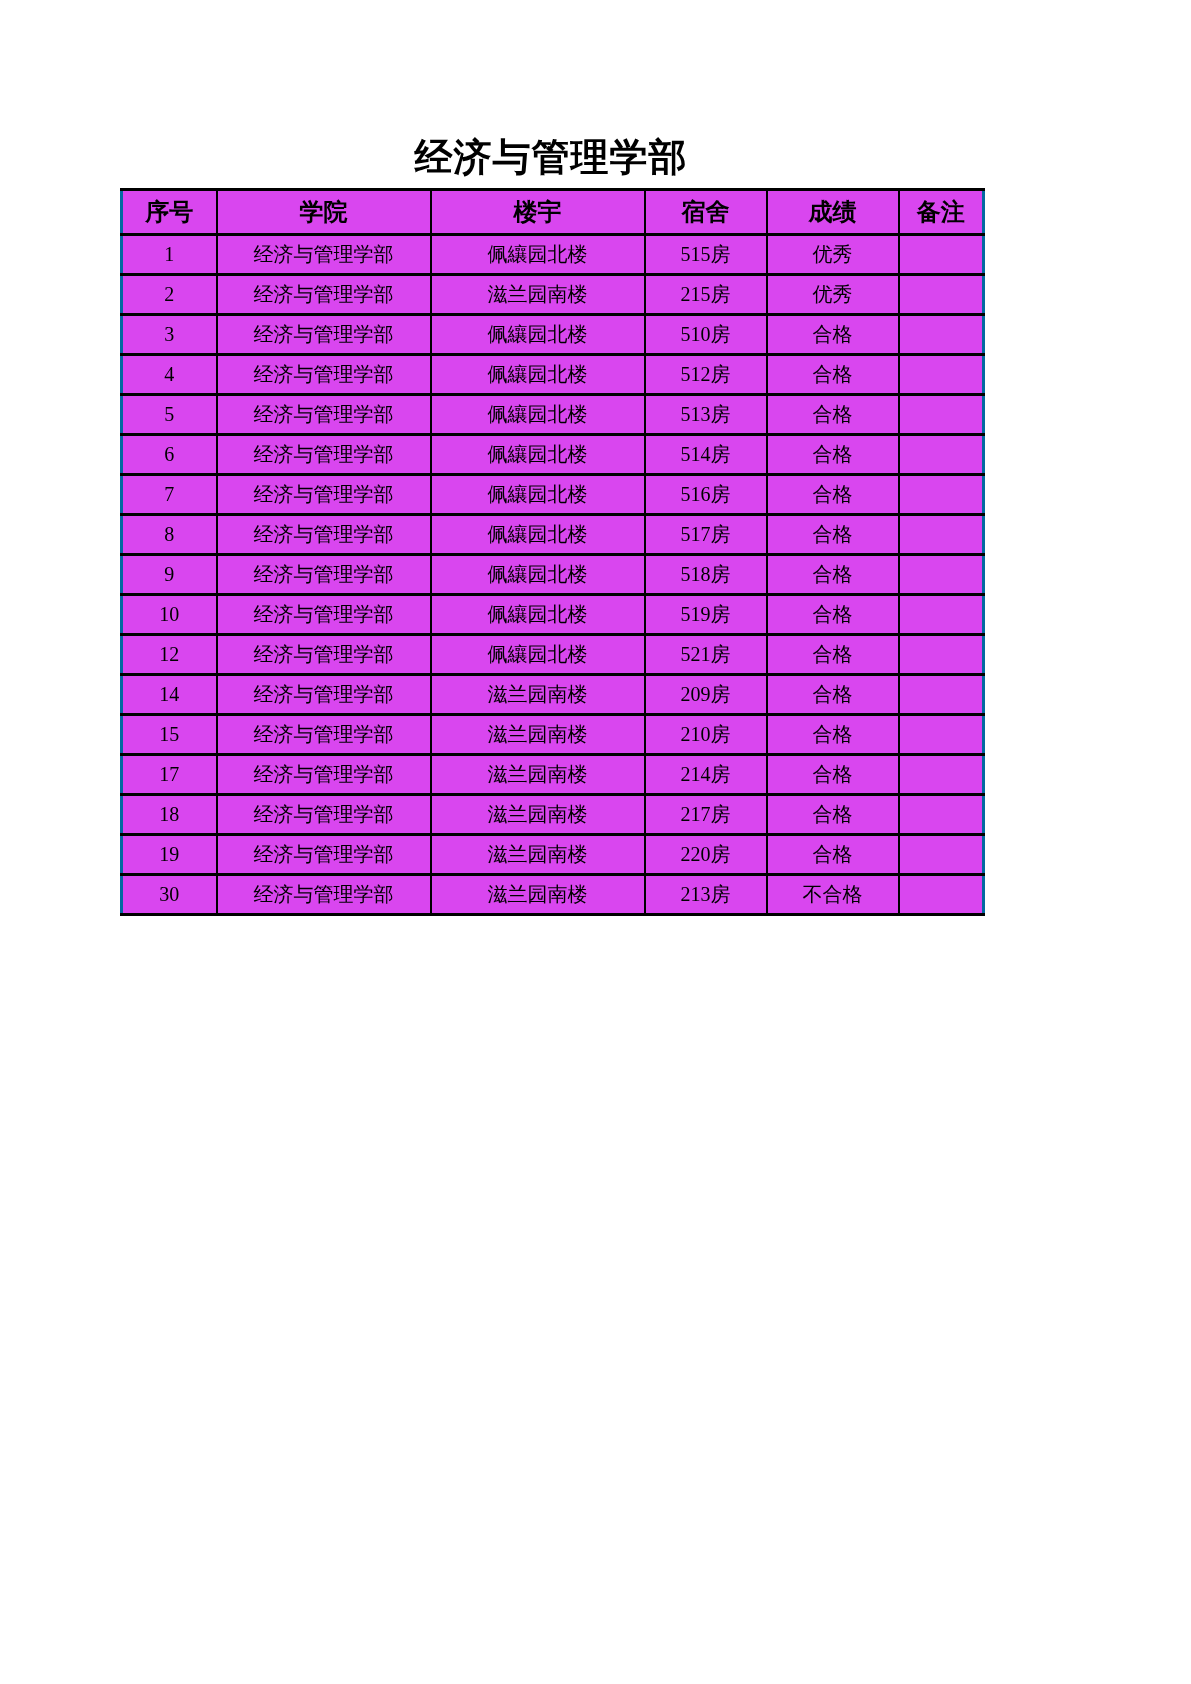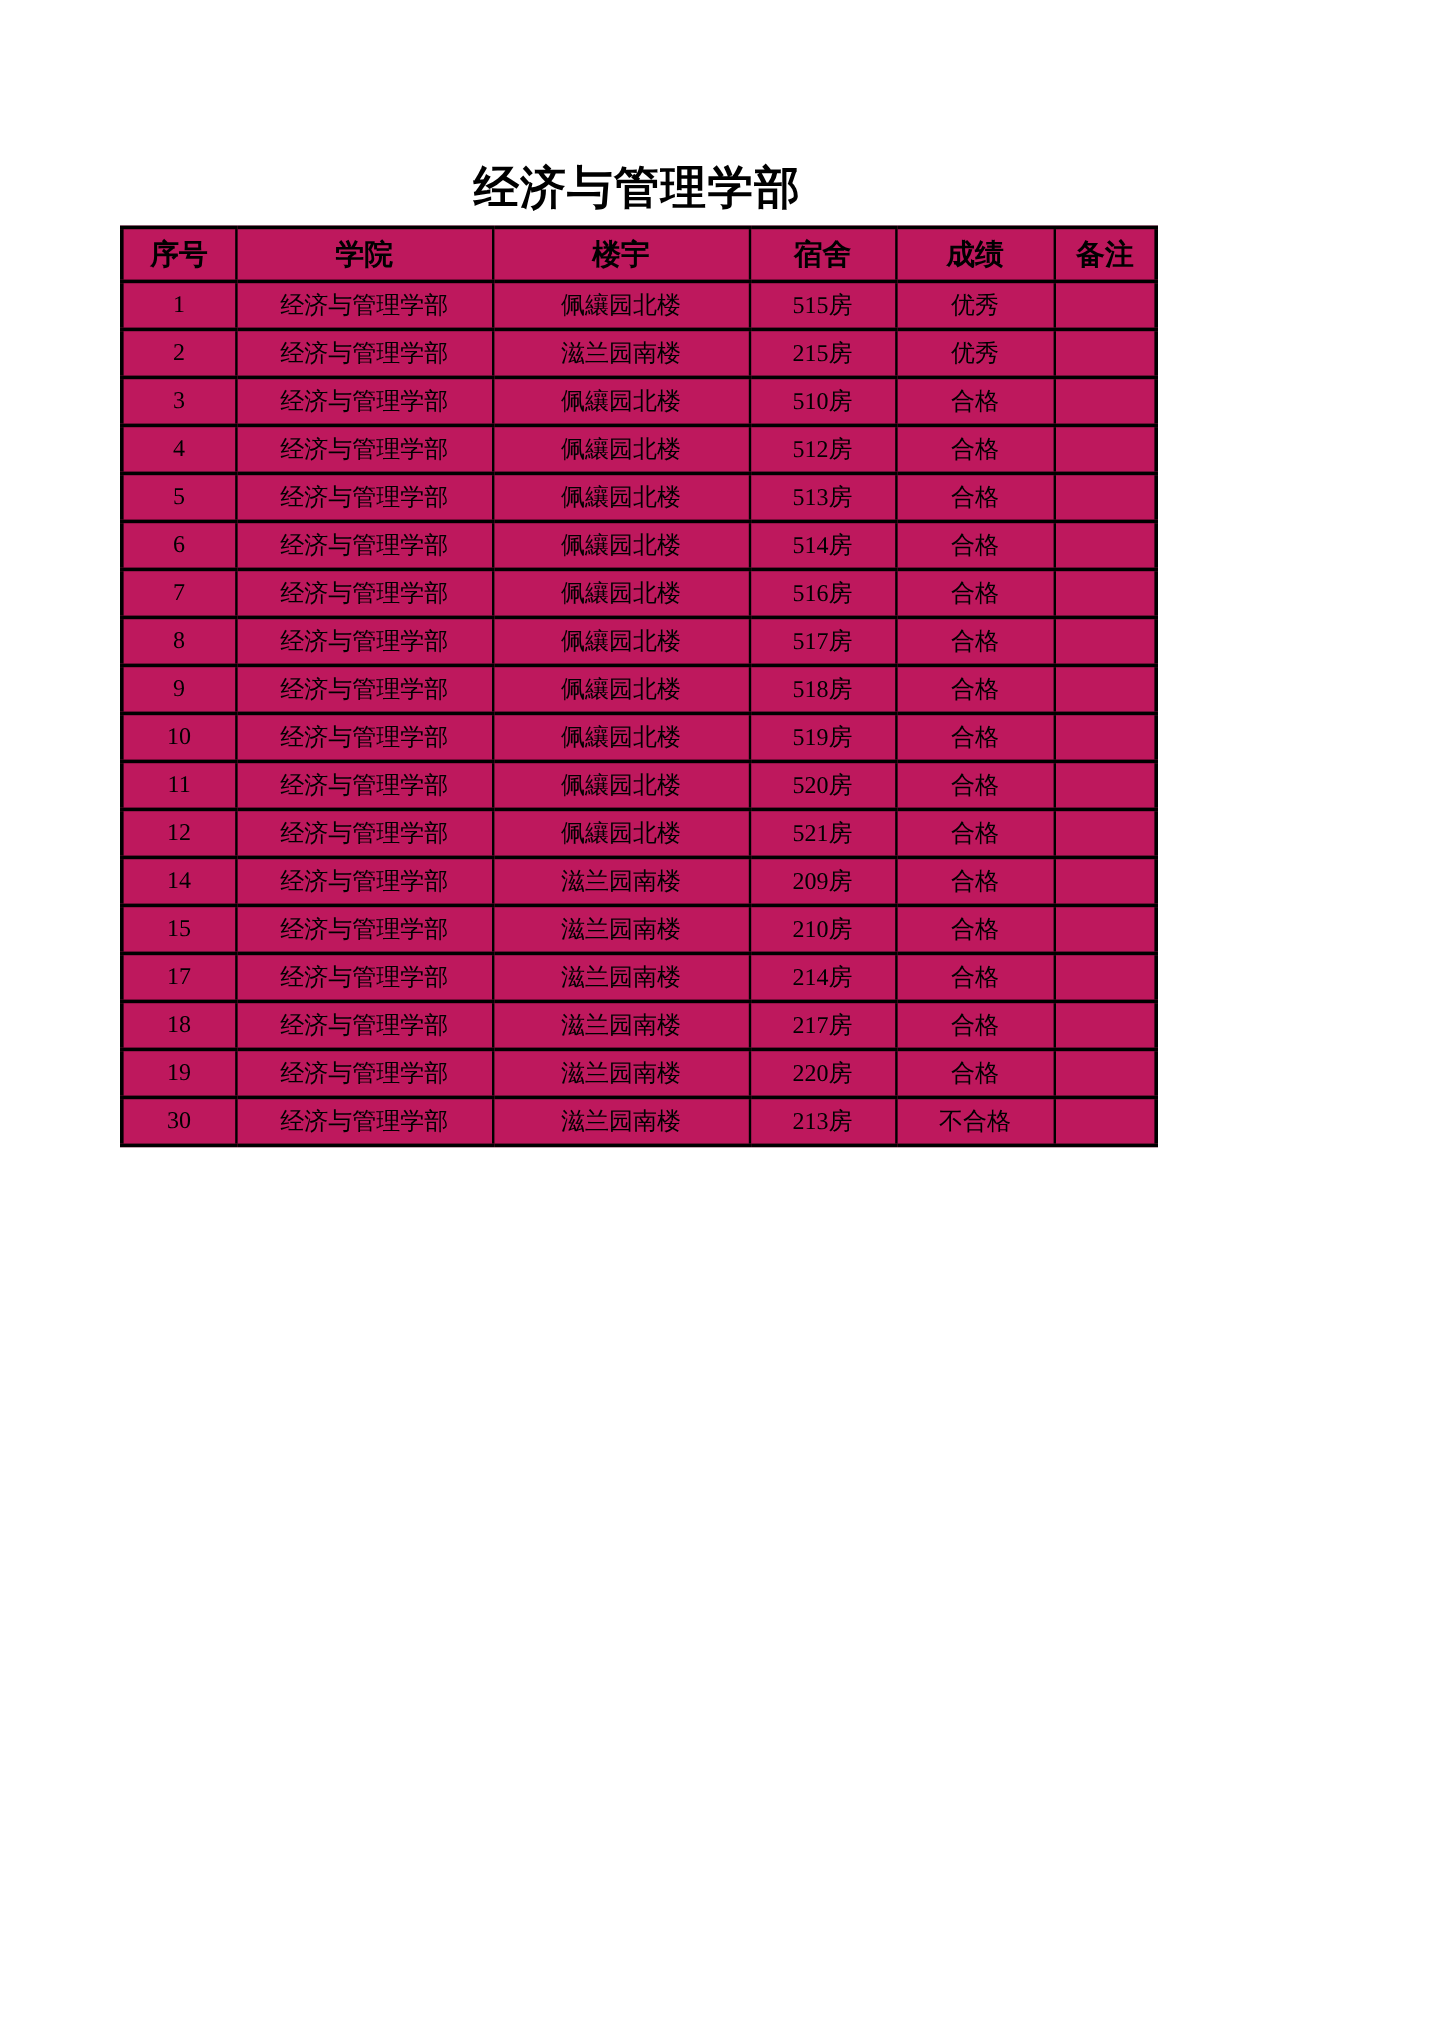--- a/index.html
+++ b/index.html
@@ -10,40 +10,40 @@
   body {
     width: 1191px;
     height: 1684px;
     position: relative;
     overflow: hidden;
     font-family: "Liberation Serif", "DejaVu Serif", serif;
     color: #000000;
   }
   .page {
     position: absolute;
-    left: 100px;
+    left: 120px;
     top: 0;
     width: 862px;
   }
   .doc-title {
     margin-top: 134px;
     margin-bottom: 6px;
     text-align: center;
     font-size: 38px;
     line-height: 1.25;
     font-weight: 700;
     letter-spacing: 1px;
     font-family: "Liberation Serif", "DejaVu Serif", serif;
   }
   table.score-table {
     border-collapse: collapse;
     table-layout: fixed;
     width: 862px;
-    background: #be185d;
-    border: 3px solid #000000;
+    background: #d946ef;
+    border: 3px solid #0369a1;
   }
   table.score-table th,
   table.score-table td {
     border-top: 3px solid #000000;
     border-bottom: 3px solid #000000;
     border-left: 2px solid #000000;
     border-right: 2px solid #000000;
     text-align: center;
     vertical-align: middle;
     padding: 0;
@@ -168,28 +168,20 @@
         </tr>
         <tr>
           <td>10</td>
           <td>经济与管理学部</td>
           <td>佩纕园北楼</td>
           <td>519房</td>
           <td>合格</td>
           <td></td>
         </tr>
         <tr>
-          <td>11</td>
-          <td>经济与管理学部</td>
-          <td>佩纕园北楼</td>
-          <td>520房</td>
-          <td>合格</td>
-          <td></td>
-        </tr>
-        <tr>
           <td>12</td>
           <td>经济与管理学部</td>
           <td>佩纕园北楼</td>
           <td>521房</td>
           <td>合格</td>
           <td></td>
         </tr>
         <tr>
           <td>14</td>
           <td>经济与管理学部</td>

